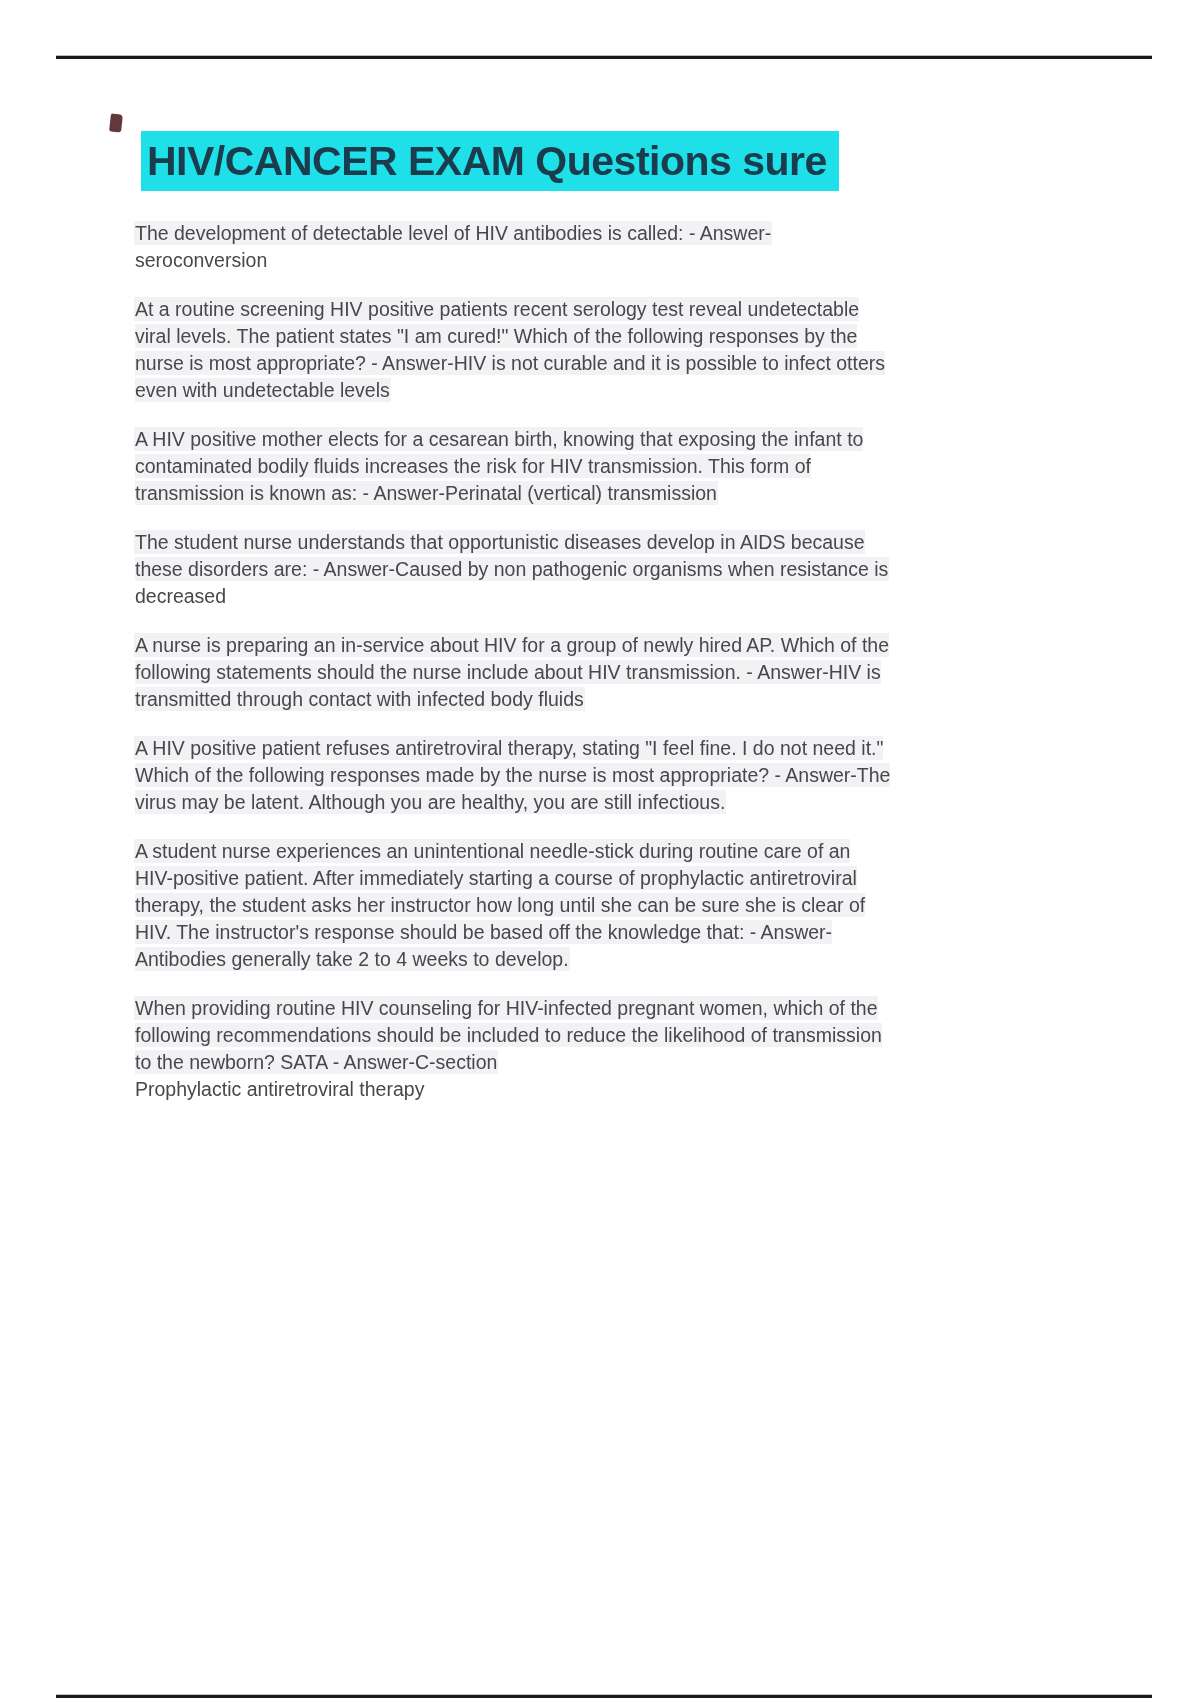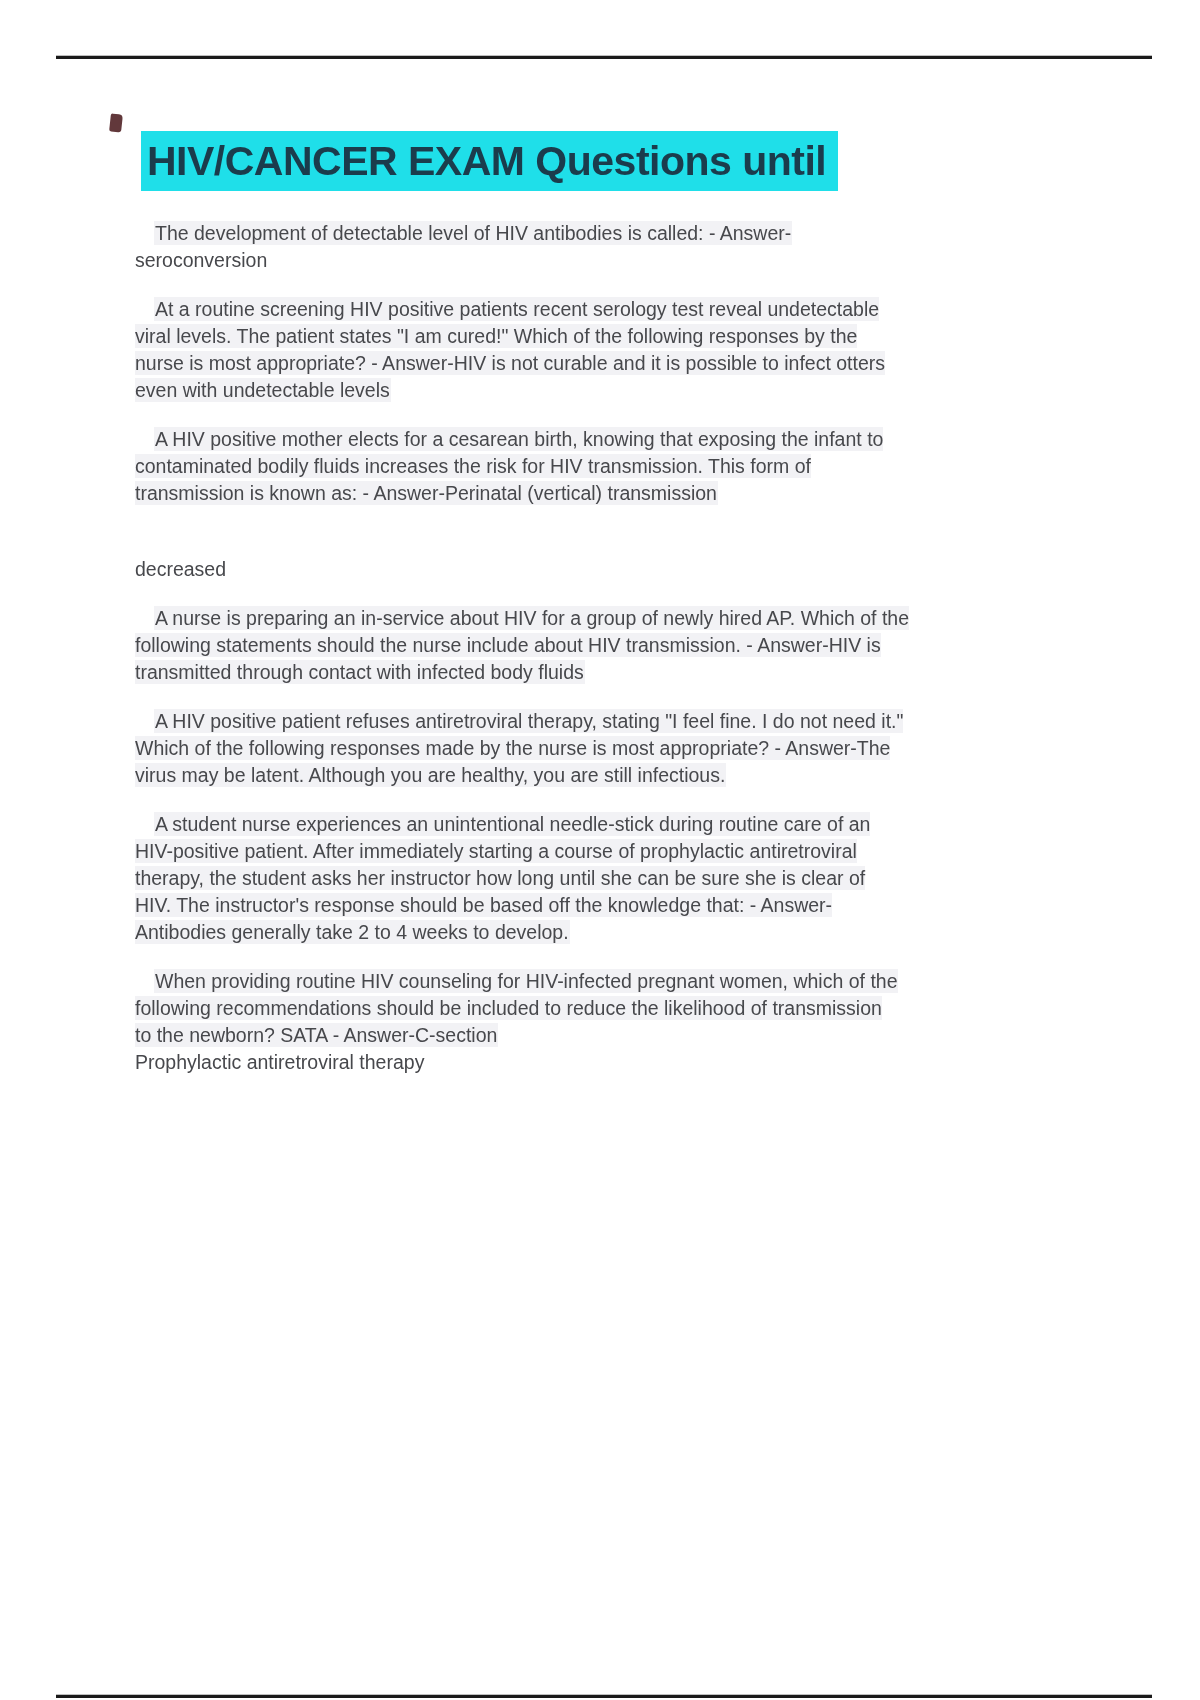--- a/index.html
+++ b/index.html
@@ -59,52 +59,52 @@
   p.para {
     margin: 0 0 22px 0;
     font-size: 19.5px;
     line-height: 27px;
     color: var(--body-color, #47484c);
     white-space: pre-line;
   }
   p.para .hl {
     background: var(--body-highlight, #f2f2f5);
     box-shadow: 0 0 0 1px var(--body-highlight, #f2f2f5);
-    margin-left: 20px;
   }
 </style>
 </head>
 <body>
 
 <div class="page">
 
   <div class="rule rule-top"></div>
 
   <span class="artifact"></span>
 
   <div class="content">
 
-    <h1 class="doc-title"><mark>HIV/CANCER EXAM Questions until</mark><br></h1>
+    <h1 class="doc-title"><mark>HIV/CANCER EXAM Questions sure</mark><br></h1>
 
     <div class="paragraphs">
 
       <p class="para"><span class="hl">The development of detectable level of HIV antibodies is called: - Answer-</span><span>
 seroconversion</span></p>
 
 
       <p class="para"><span class="hl">At a routine screening HIV positive patients recent serology test reveal undetectable
 viral levels. The patient states "I am cured!" Which of the following responses by the
 nurse is most appropriate? - Answer-HIV is not curable and it is possible to infect otters
 even with undetectable levels</span><span></span></p>
 
       <p class="para"><span class="hl">A HIV positive mother elects for a cesarean birth, knowing that exposing the infant to
 contaminated bodily fluids increases the risk for HIV transmission. This form of
 transmission is known as: - Answer-Perinatal (vertical) transmission</span><span></span></p>
 
-      <p class="para"><span>
+      <p class="para"><span class="hl">The student nurse understands that opportunistic diseases develop in AIDS because
+these disorders are: - Answer-Caused by non pathogenic organisms when resistance is</span><span>
 decreased</span></p>
 
       <p class="para"><span class="hl">A nurse is preparing an in-service about HIV for a group of newly hired AP. Which of the
 following statements should the nurse include about HIV transmission. - Answer-HIV is
 transmitted through contact with infected body fluids</span><span></span></p>
 
       <p class="para"><span class="hl">A HIV positive patient refuses antiretroviral therapy, stating "I feel fine. I do not need it."
 Which of the following responses made by the nurse is most appropriate? - Answer-The
 virus may be latent. Although you are healthy, you are still infectious.</span><span></span></p>
 

